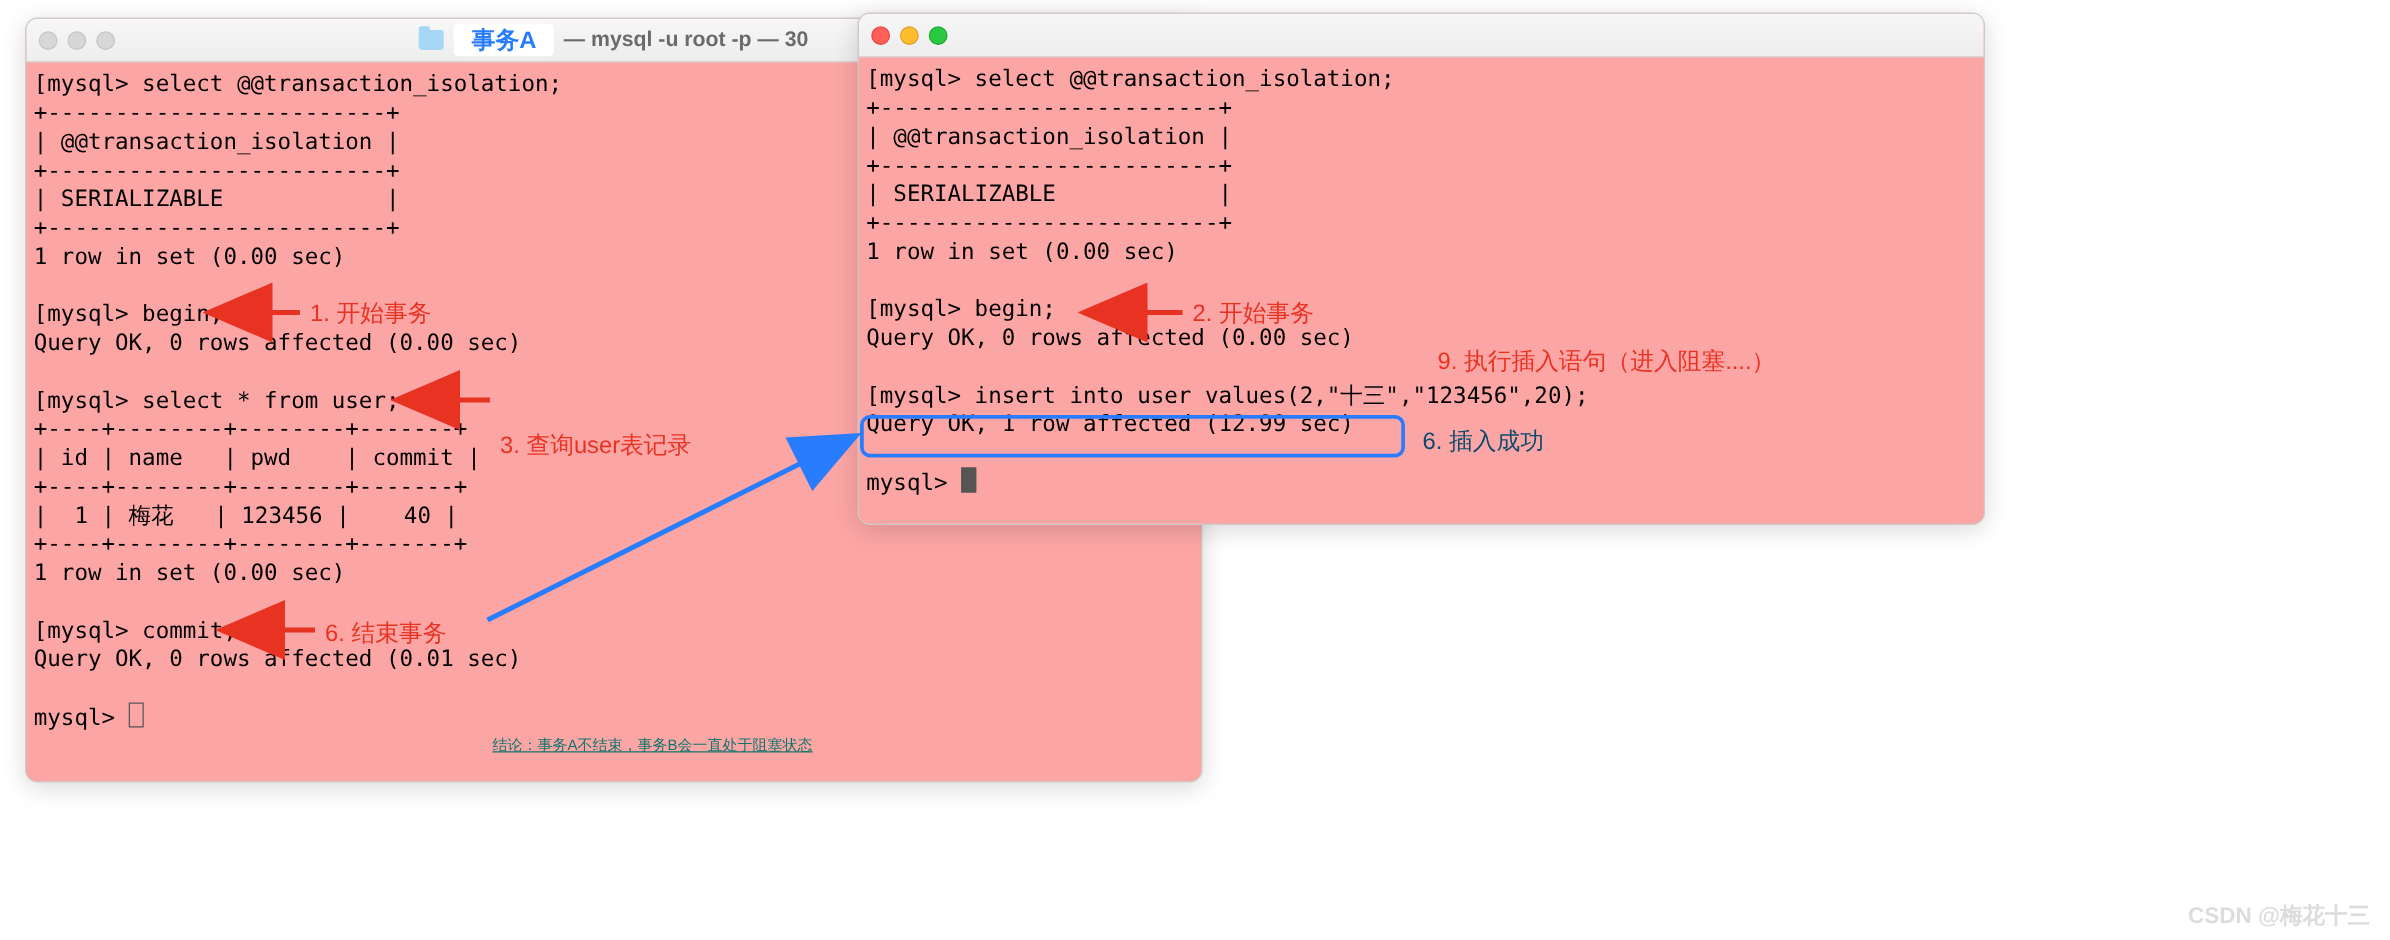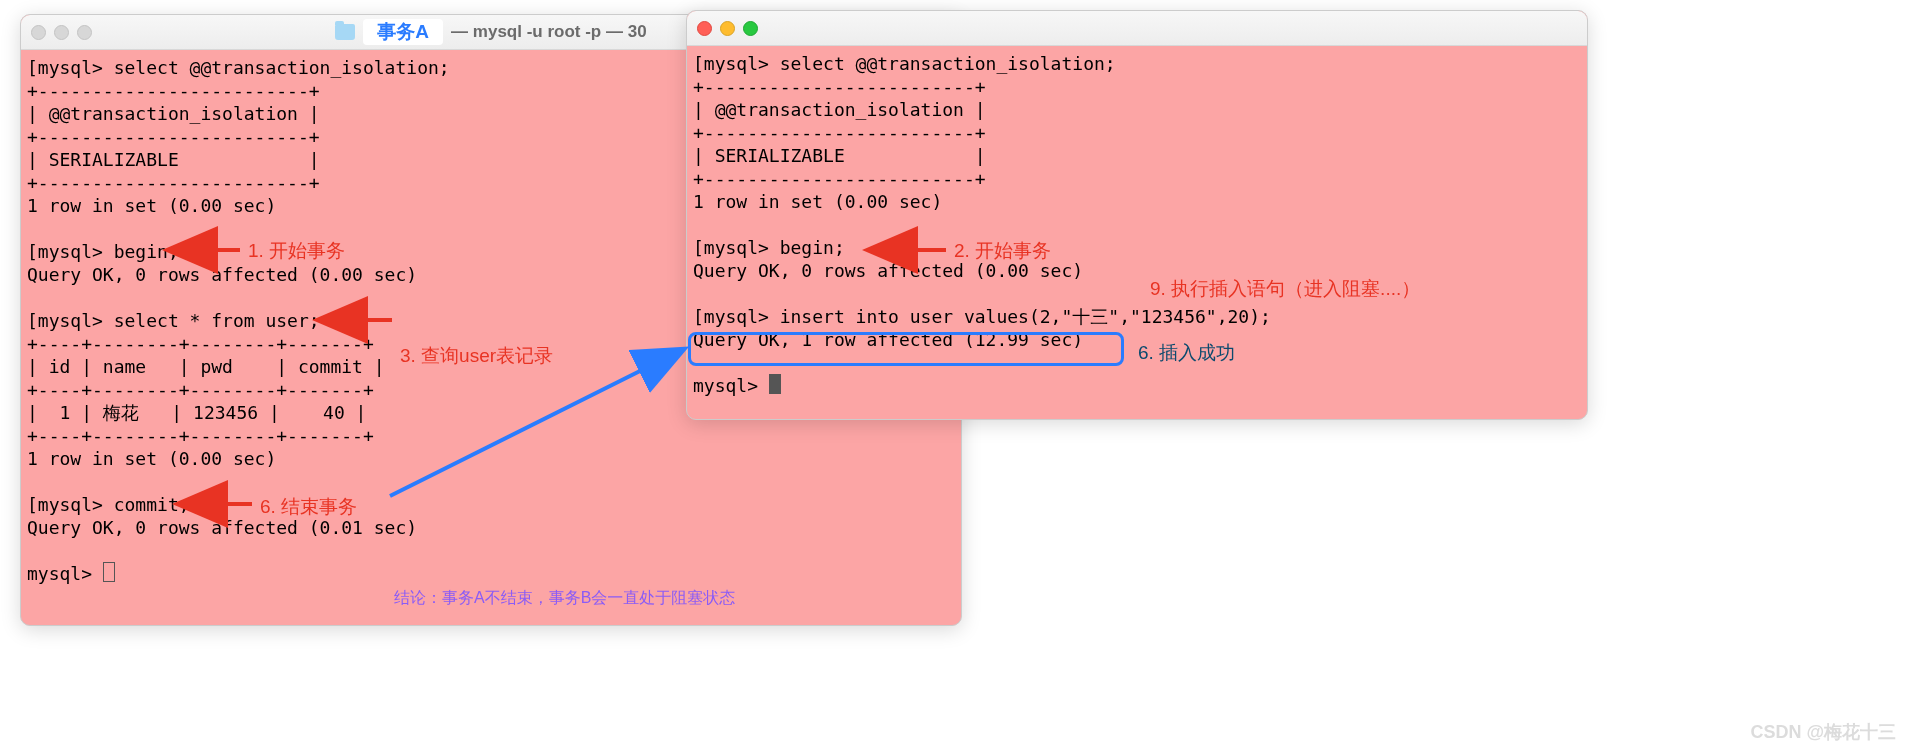--- a/index.html
+++ b/index.html
@@ -102,23 +102,24 @@
     font-family: -apple-system,"PingFang SC",sans-serif;
     font-size: 19px;
     font-weight: 500;
     white-space: nowrap;
   }
   .red-txt  { color:#e83323; }
   .blue-txt { color:#0c4a6e; }
   .conclusion {
     position:absolute;
     font-family: -apple-system,"PingFang SC",sans-serif;
-    font-size: 16px;
+    font-size: 12px;
     font-weight: 500;
-    color:#8b5cf6;
+    color:#0f766e;
+    text-decoration:underline;
   }
   .watermark{
     position:absolute;
     right:16px; bottom:8px;
     color:#dcdcdc;
     font-family:-apple-system,"PingFang SC",sans-serif;
     font-size:18px;
     font-weight:bold;
   }
   svg.overlay{

